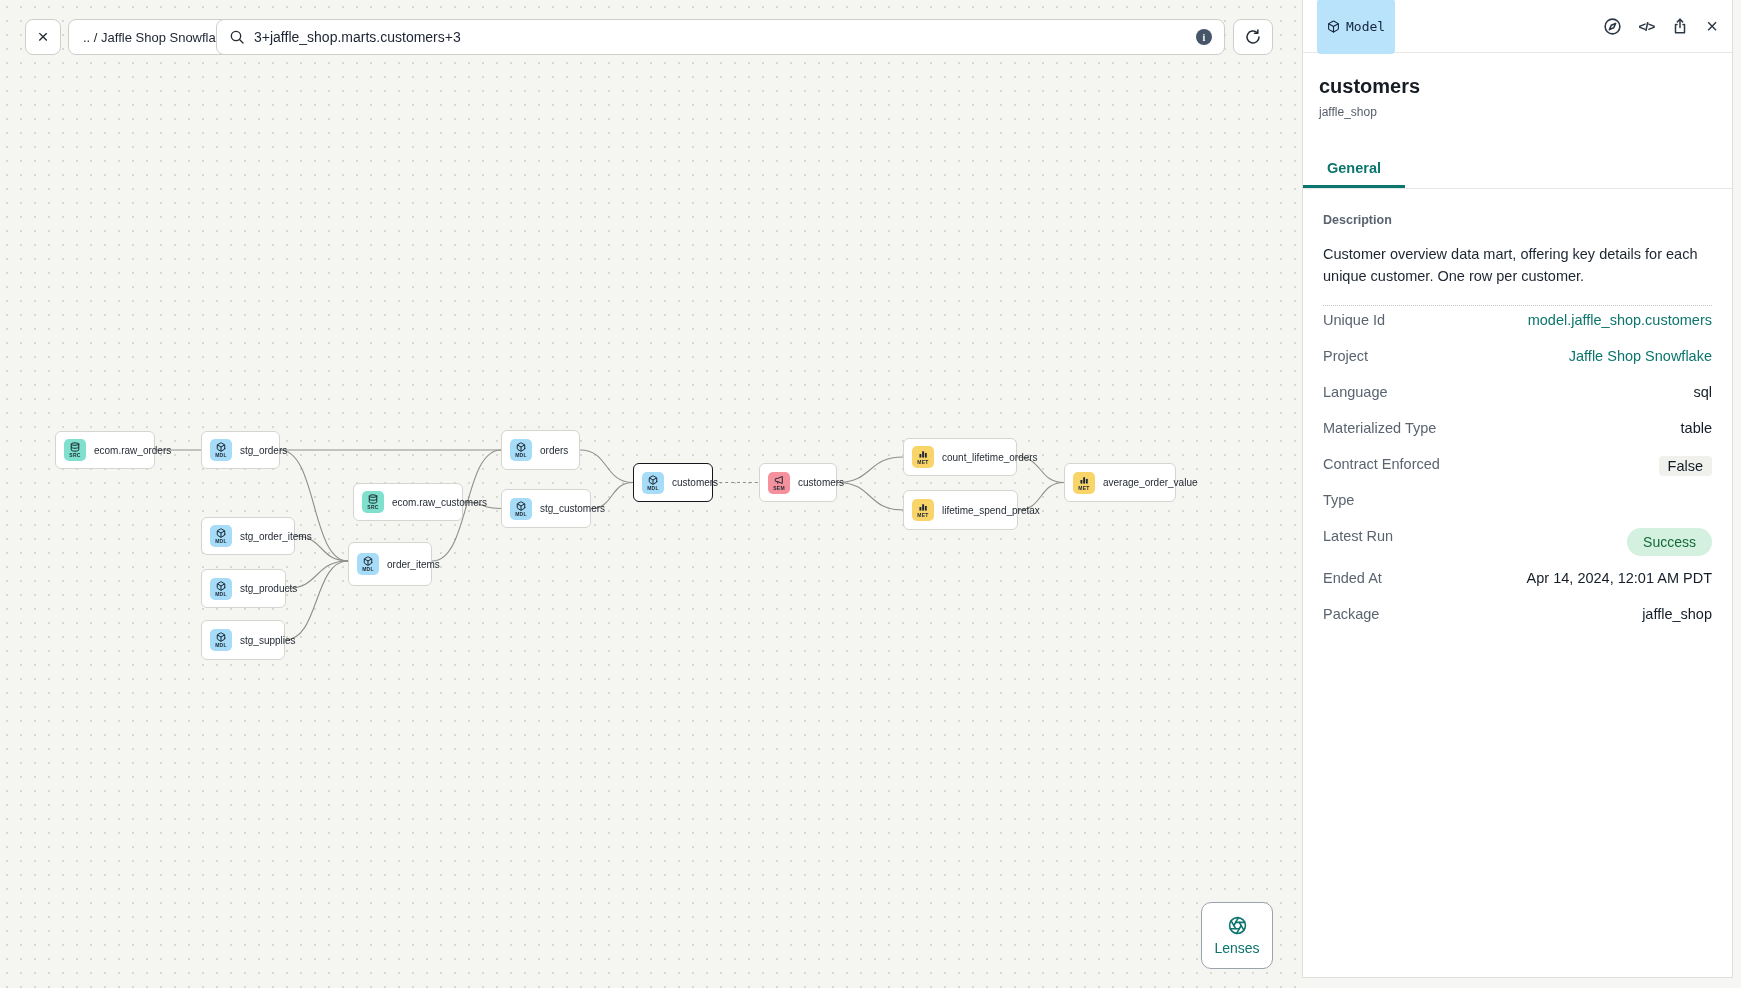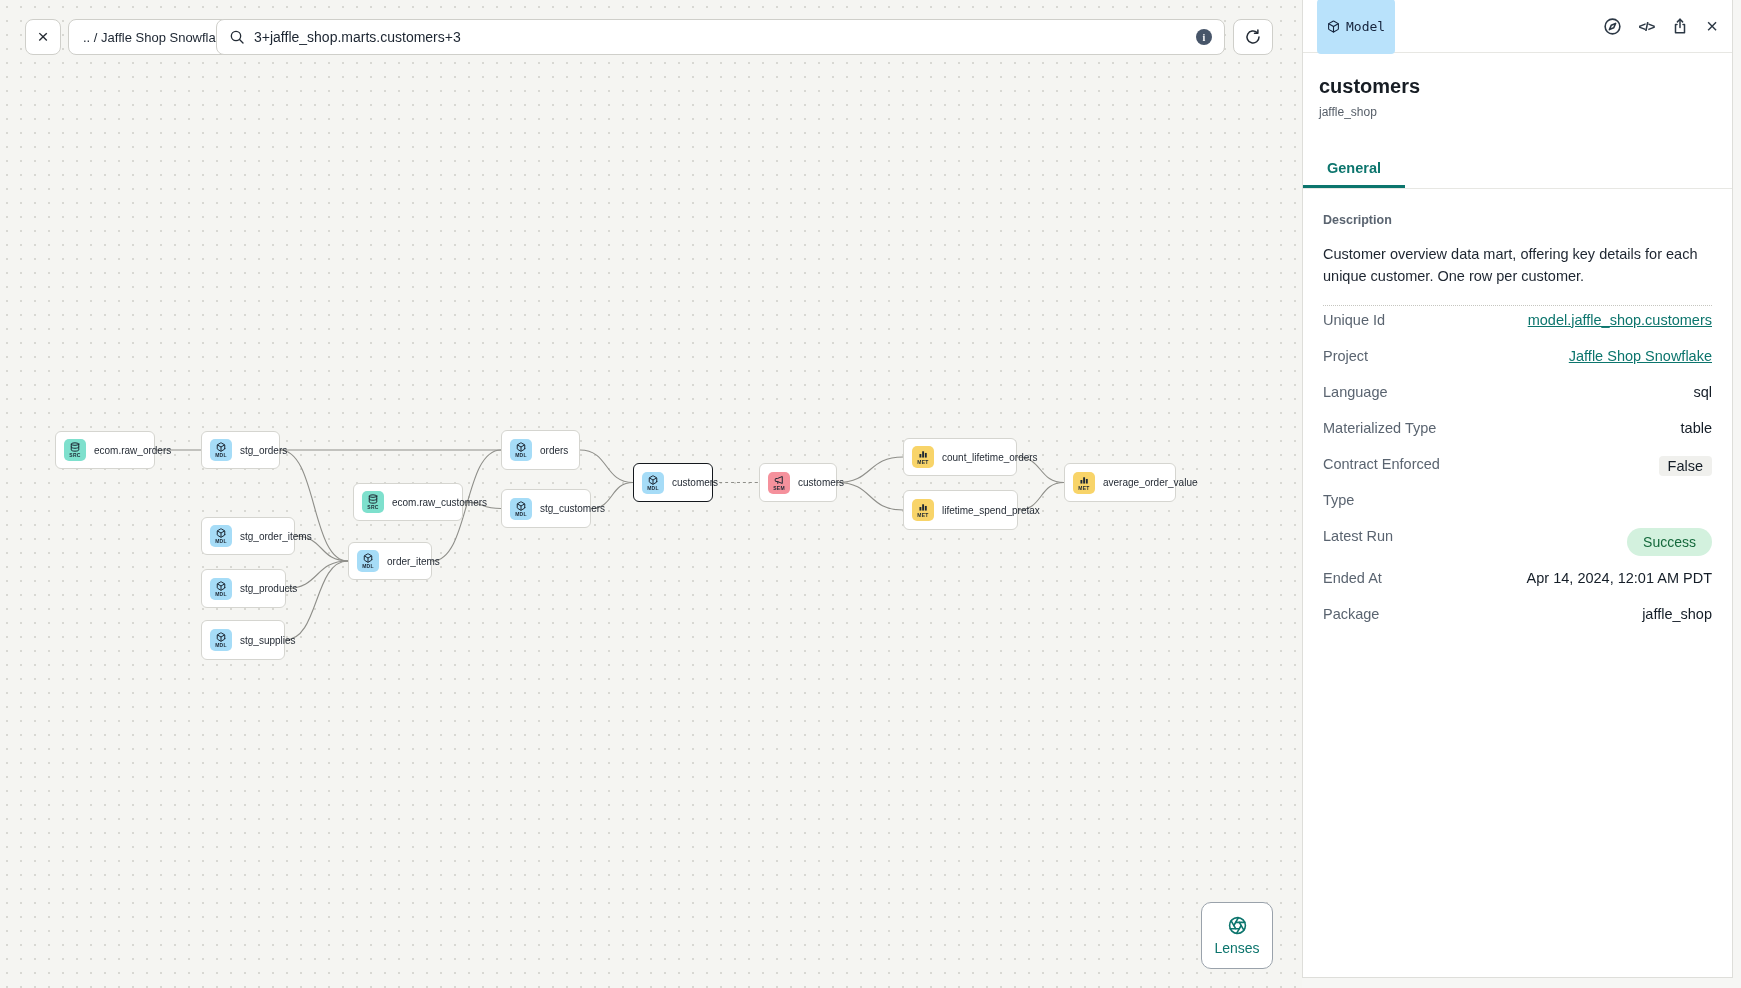--- a/index.html
+++ b/index.html
@@ -63,21 +63,21 @@
     border-bottom:3px solid #0c756d; cursor:pointer; }
 
   .content { padding:24px 20px 0; }
   .desc-label { font-size:12.5px; font-weight:700; color:#5a6470; }
   .desc-text { font-size:14.5px; color:#1d2530; line-height:1.5; margin-top:17px; }
   .dotted { border:none; border-top:1px dotted #c6c6c0; margin:17px 0 6px; }
 
   .frow { display:flex; align-items:flex-start; justify-content:space-between; min-height:36px; }
   .flabel { font-size:14.5px; color:#5a6470; }
   .fvalue { font-size:14.5px; color:#141d27; display:flex; align-items:center; gap:7px; }
-  .fvalue a { color:#0c756d; text-decoration:underline; cursor:pointer; }
+  .fvalue a { color:#0c756d; cursor:pointer; }
   .pill-gray { background:#f0f0ed; border-radius:4px; padding:2px 9px; }
   .pill-green { background:#d3f1de; color:#15693c; border-radius:999px; padding:6px 16px; font-size:14px; }
   .copy-btn { cursor:pointer; display:flex; color:#2c3845; }
 
   svg.st { fill:none; stroke:currentColor; stroke-width:2; stroke-linecap:round; stroke-linejoin:round; }
 </style>
 </head>
 <body>
 
 <div class="canvas">
@@ -158,21 +158,21 @@
         <span class="node-icon" style="background:#7ee0cd">
           <svg class="st" viewBox="0 0 24 24" style="color:#1c2733;stroke-width:2.4">
             <ellipse cx="12" cy="5" rx="9" ry="3"></ellipse>
             <path d="M21 12c0 1.66-4 3-9 3s-9-1.34-9-3"></path>
             <path d="M3 5v14c0 1.66 4 3 9 3s9-1.34 9-3V5"></path>
           </svg>
           <span class="tt">SRC</span>
         </span>
         <span class="node-label">ecom.raw_customers</span>
       </div>
-      <div class="node" style="left: 348px; top: 542px; width: 84px; height: 38px;">
+      <div class="node" style="left: 348px; top: 542px; width: 84px; height: 44px;">
         <span class="node-icon" style="background:#a6dcf7">
           <svg class="st" viewBox="0 0 24 24" style="color:#1c2733;stroke-width:2.4">
             <path d="M21 16V8a2 2 0 0 0-1-1.73l-7-4a2 2 0 0 0-2 0l-7 4A2 2 0 0 0 3 8v8a2 2 0 0 0 1 1.73l7 4a2 2 0 0 0 2 0l7-4A2 2 0 0 0 21 16z"></path>
             <polyline points="3.27 6.96 12 12.01 20.73 6.96"></polyline>
             <line x1="12" y1="22.08" x2="12" y2="12"></line>
           </svg>
           <span class="tt">MDL</span>
         </span>
         <span class="node-label">order_items</span>
       </div>

